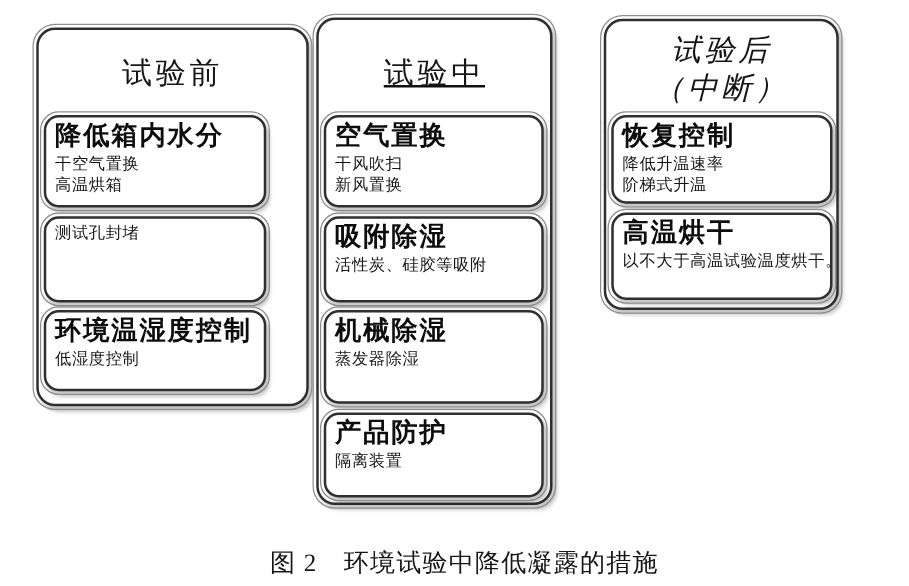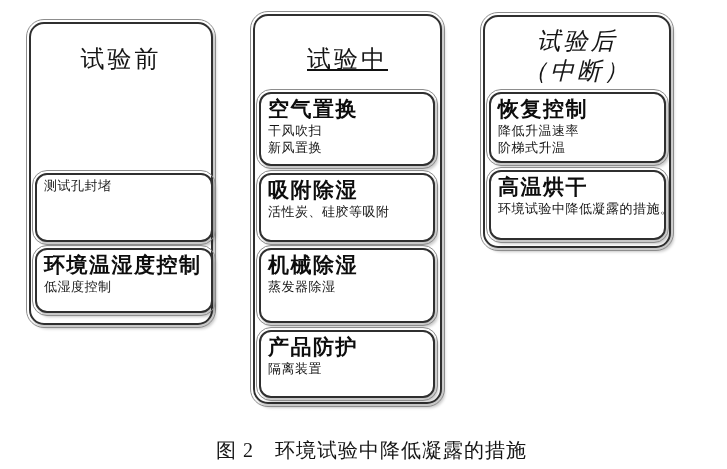--- a/index.html
+++ b/index.html
@@ -67,23 +67,28 @@
     font-size: 20px;
     letter-spacing: 1px;
     color: #161616;
   }
 </style>
 </head>
 <body>
 
 <div class="canvas">
 
-  <section class="dbox col" style="left:29px; top:22px; width:184px; height:303px;">
+  <section class="dbox col" style="left:29px; top:22px; width:218px; height:303px;">
     <div class="col-title mt20">试验前</div>
 
+    <div class="dbox item" style="left:4px; top:68px; width:178px; height:74px;">
+      <div class="item-title">降低箱内水分</div>
+      <div class="item-line">干空气置换</div>
+      <div class="item-line">高温烘箱</div>
+    </div>
 
     <div class="dbox item" style="left:4px; top:149px; width:178px; height:69px;">
       <div class="item-line">测试孔封堵</div>
     </div>
 
     <div class="dbox item" style="left:4px; top:224px; width:178px; height:65px;">
       <div class="item-title">环境温湿度控制</div>
       <div class="item-line">低湿度控制</div>
     </div>
   </section>
@@ -120,19 +125,19 @@
     </div>
 
     <div class="dbox item" style="left:4px; top:75px; width:177px; height:71px;">
       <div class="item-title">恢复控制</div>
       <div class="item-line">降低升温速率</div>
       <div class="item-line">阶梯式升温</div>
     </div>
 
     <div class="dbox item" style="left:4px; top:153px; width:177px; height:70px;">
       <div class="item-title">高温烘干</div>
-      <div class="item-line">环境试验中降低凝露的措施。</div>
+      <div class="item-line">以不大于高温试验温度烘干。</div>
     </div>
   </section>
 
   <div class="caption">图 2　环境试验中降低凝露的措施</div>
 
 </div>
 
 </body></html>

